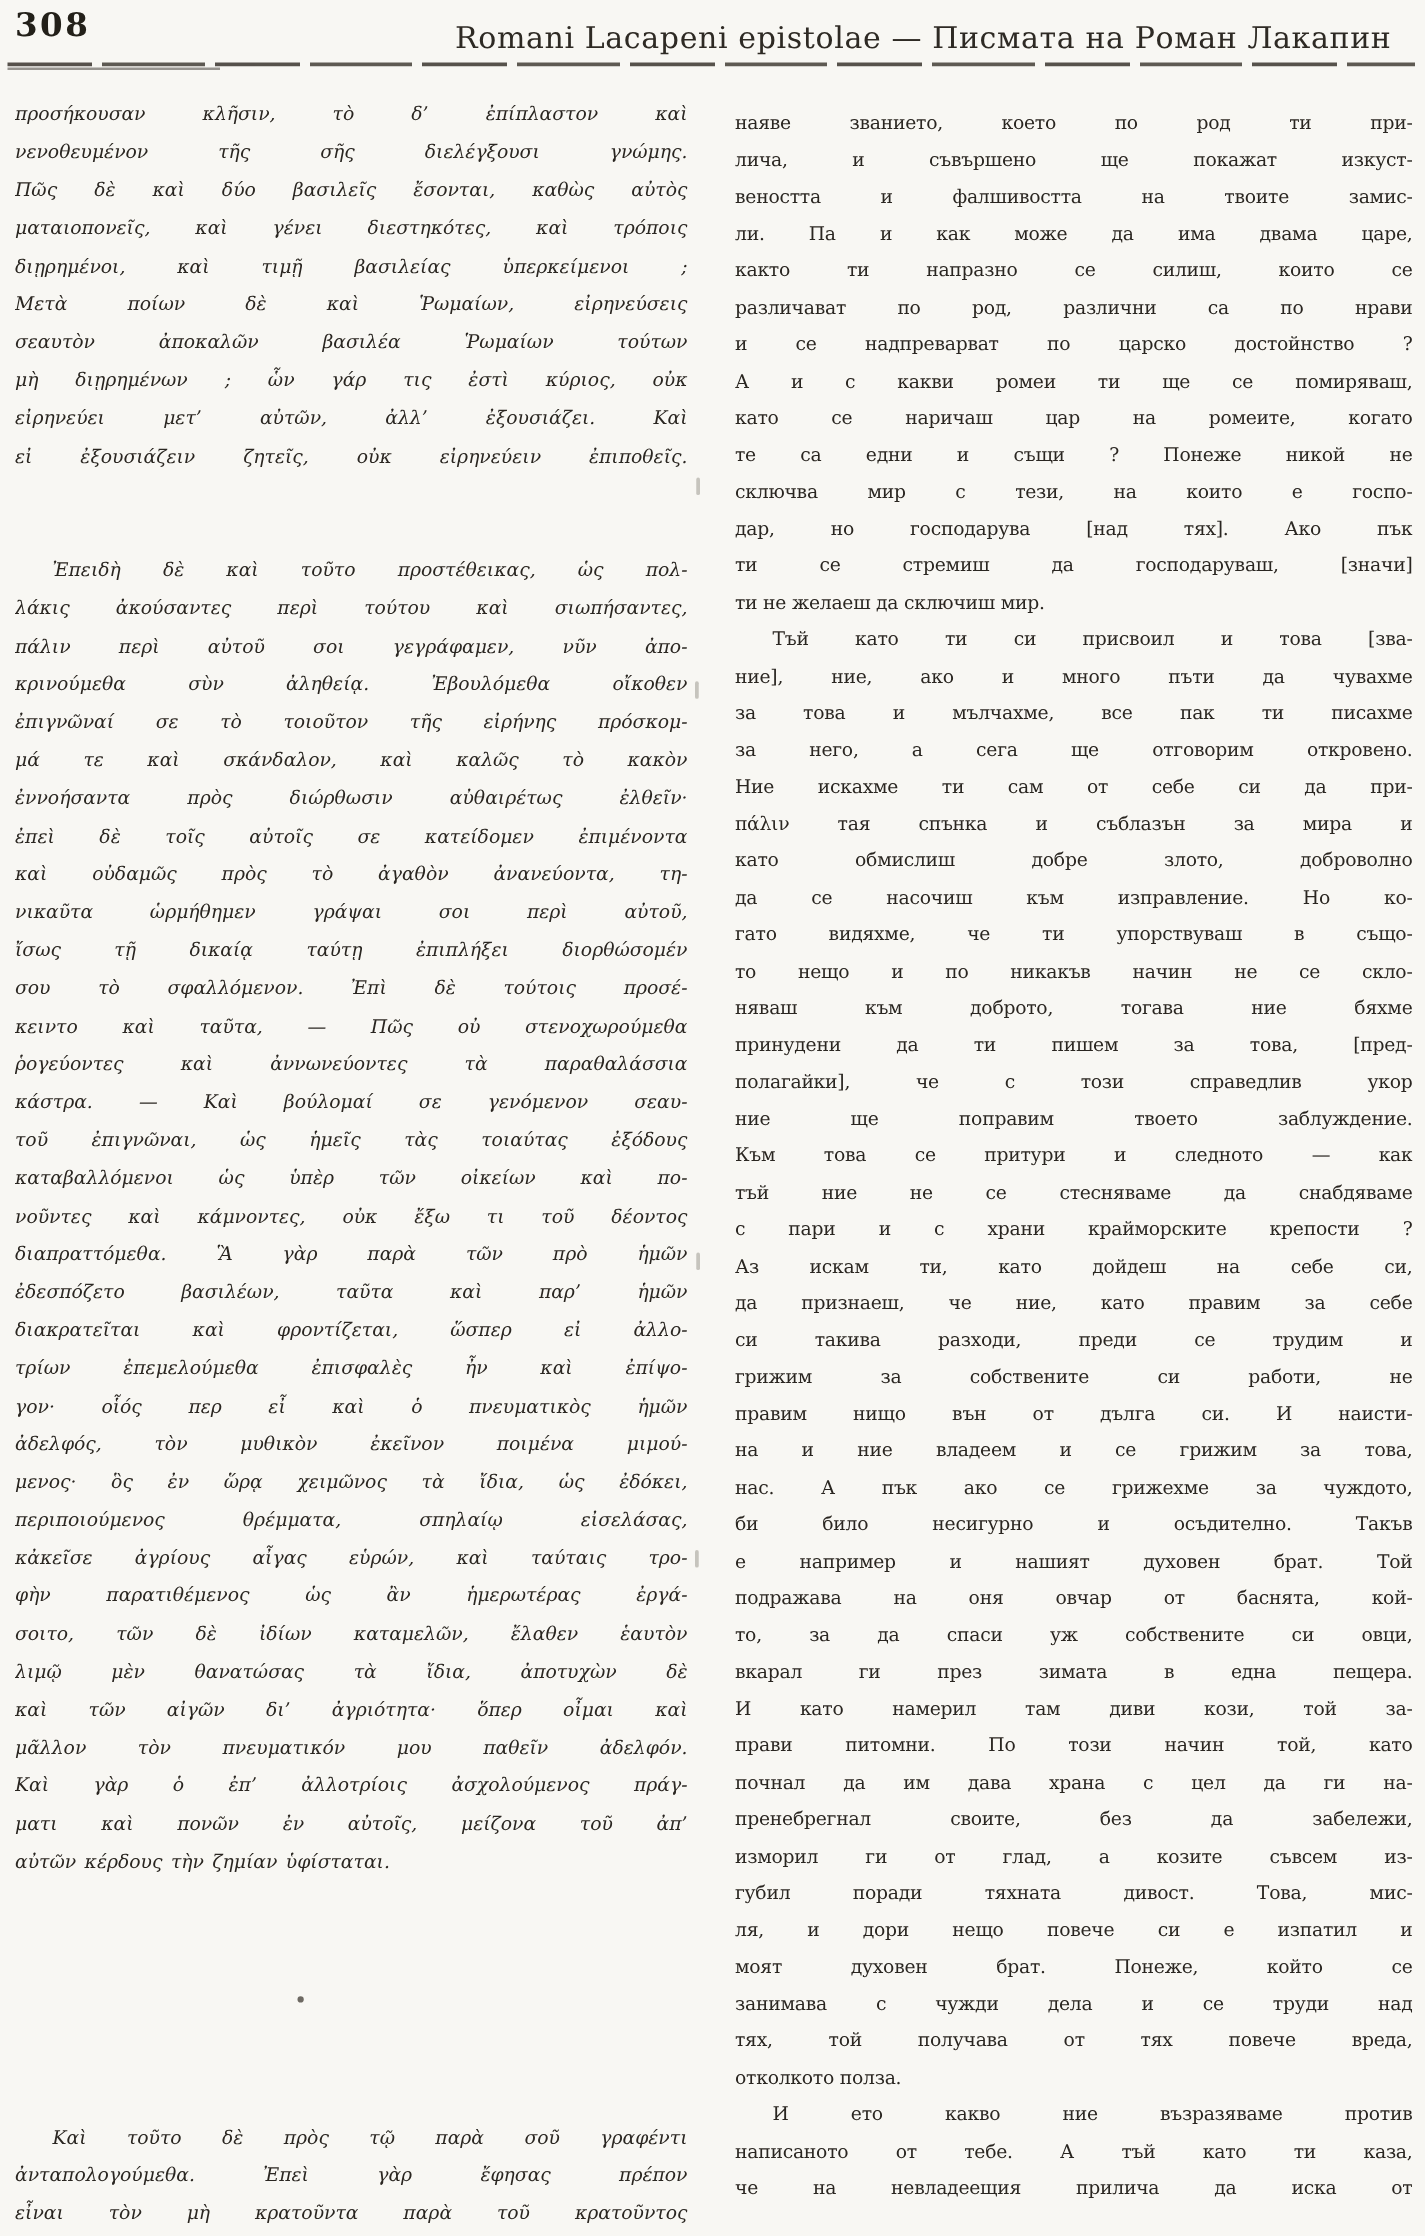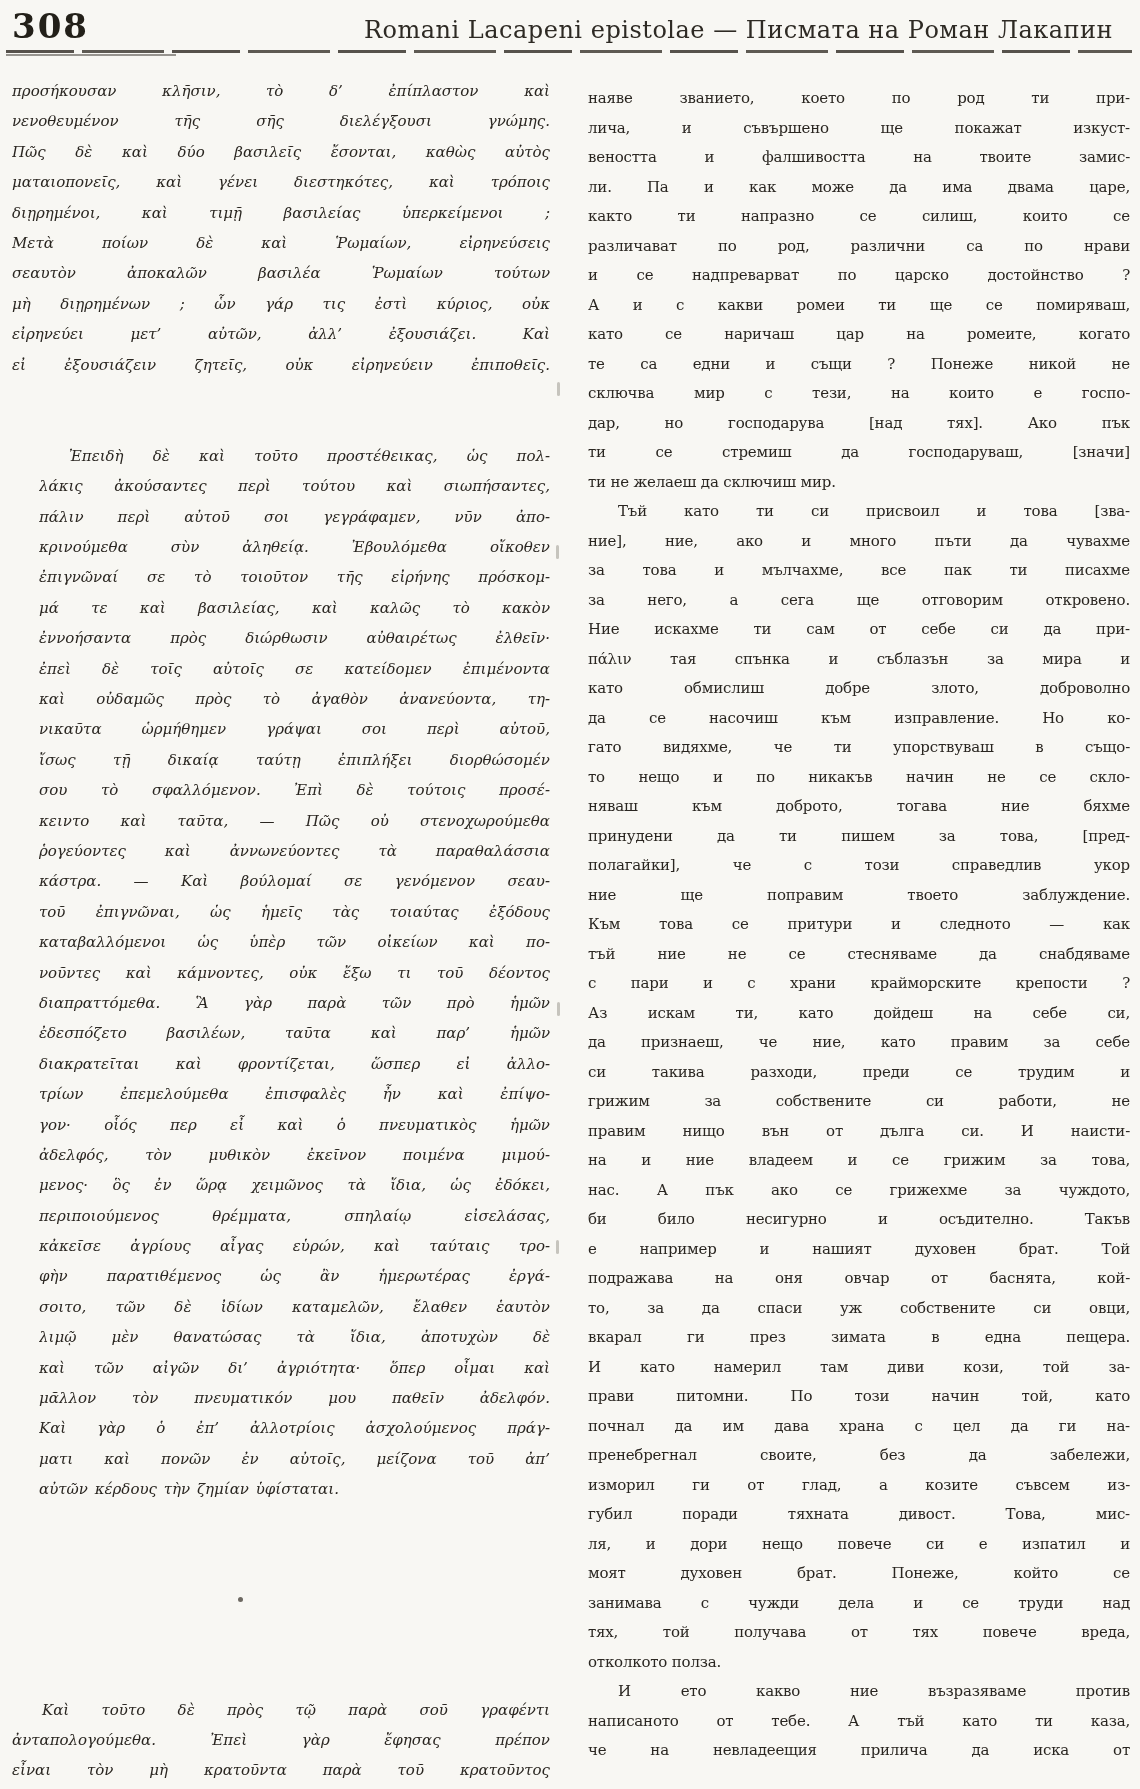--- a/index.html
+++ b/index.html
@@ -8,21 +8,21 @@
     background:#f8f7f3;
     position:relative;
     font-family:"DejaVu Serif", serif;
     color:#2a2621;
     overflow:hidden;
   }
   .page { position:absolute; inset:0; }
 
   .pagenum {
     position:absolute; left:12px; top:6px;
-    font-size:34px; font-weight:bold; letter-spacing:2px;
+    font-size:26px; font-weight:bold; letter-spacing:2px;
     color:#232019;
   }
   .title {
     position:absolute; left:364px; top:16px;
     font-size:24px; letter-spacing:0.5px; white-space:nowrap;
     color:#2e2a24;
   }
   .rule {
     position:absolute; left:6px; right:8px; top:50px; height:3px;
     background:repeating-linear-gradient(90deg,
@@ -55,21 +55,21 @@
     text-align-last:justify;
     overflow:hidden;
   }
   .col-greek .line { height:30.4px; }
   .col-bg .line { height:29.5px; }
   .line.last { text-align-last:left; }
   .para.indent .line:first-child { text-indent:30px; }
 
   
   .col-greek .para:nth-child(1) { margin-bottom:61px; }
-  .col-greek .para:nth-child(2) { margin-bottom:190px;margin-left:27px; }
+  .col-greek .para:nth-child(2) { margin-bottom:190px; }
 
   .speck {
     position:absolute; left:238px; top:1597px;
     width:5px; height:5px; border-radius:50%;
     background:#4a453d; opacity:.8;
   }
   .gutter-mark {
     position:absolute; width:3px; height:14px;
     background:#6a645a; opacity:.35; border-radius:2px;
   }
@@ -94,21 +94,21 @@
         <div class="line">μὴ διῃρημένων ; ὧν γάρ τις ἐστὶ κύριος, οὐκ</div>
         <div class="line">εἰρηνεύει μετ’ αὐτῶν, ἀλλ’ ἐξουσιάζει. Καὶ</div>
         <div class="line">εἰ ἐξουσιάζειν ζητεῖς, οὐκ εἰρηνεύειν ἐπιποθεῖς.</div>
       </div>
       <div class="para indent">
         <div class="line">Ἐπειδὴ δὲ καὶ τοῦτο προστέθεικας, ὡς πολ-</div>
         <div class="line">λάκις ἀκούσαντες περὶ τούτου καὶ σιωπήσαντες,</div>
         <div class="line">πάλιν περὶ αὐτοῦ σοι γεγράφαμεν, νῦν ἀπο-</div>
         <div class="line">κρινούμεθα σὺν ἀληθείᾳ. Ἐβουλόμεθα οἴκοθεν</div>
         <div class="line">ἐπιγνῶναί σε τὸ τοιοῦτον τῆς εἰρήνης πρόσκομ-</div>
-        <div class="line">μά τε καὶ βασιλείας, καὶ καλῶς τὸ κακὸν</div>
+        <div class="line">μά τε καὶ σκάνδαλον, καὶ καλῶς τὸ κακὸν</div>
         <div class="line">ἐννοήσαντα πρὸς διώρθωσιν αὐθαιρέτως ἐλθεῖν·</div>
         <div class="line">ἐπεὶ δὲ τοῖς αὐτοῖς σε κατείδομεν ἐπιμένοντα</div>
         <div class="line">καὶ οὐδαμῶς πρὸς τὸ ἀγαθὸν ἀνανεύοντα, τη-</div>
         <div class="line">νικαῦτα ὡρμήθημεν γράψαι σοι περὶ αὐτοῦ,</div>
         <div class="line">ἴσως τῇ δικαίᾳ ταύτῃ ἐπιπλήξει διορθώσομέν</div>
         <div class="line">σου τὸ σφαλλόμενον. Ἐπὶ δὲ τούτοις προσέ-</div>
         <div class="line">κειντο καὶ ταῦτα, — Πῶς οὐ στενοχωρούμεθα</div>
         <div class="line">ῥογεύοντες καὶ ἀννωνεύοντες τὰ παραθαλάσσια</div>
         <div class="line">κάστρα. — Καὶ βούλομαί σε γενόμενον σεαυ-</div>
         <div class="line">τοῦ ἐπιγνῶναι, ὡς ἡμεῖς τὰς τοιαύτας ἐξόδους</div>

